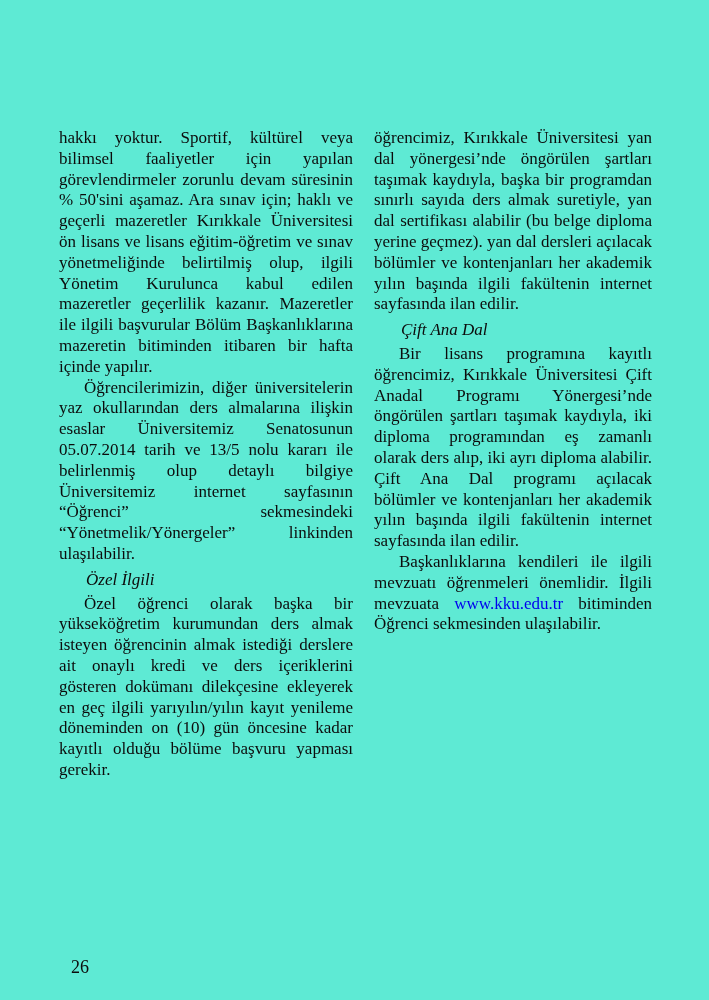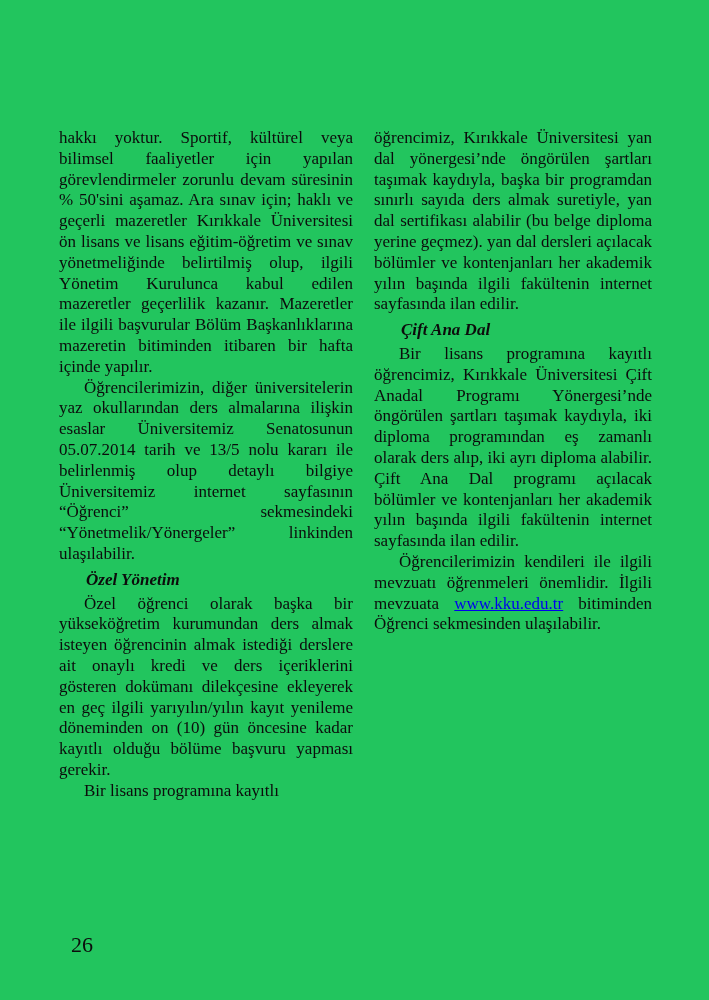--- a/index.html
+++ b/index.html
@@ -4,21 +4,21 @@
 <style>
   html, body {
     margin: 0;
     padding: 0;
     background: #ffffff;
   }
   .page {
     position: relative;
     width: 709px;
     height: 1000px;
-    background: #22c55e;
+    background: #5eead4;
     font-family: "Liberation Serif", "DejaVu Serif", serif;
     color: #0c0c0c;
     overflow: hidden;
   }
   .content {
     position: absolute;
     top: 128px;
     left: 59px;
     right: 57px;
     display: flex;
@@ -34,67 +34,65 @@
     margin: 0;
     text-align: justify;
     text-indent: 25px;
   }
   p.body.cont {
     text-indent: 0;
   }
   h3.heading {
     font-size: 17px;
     line-height: 20.8px;
-    font-weight: bold;
+    font-weight: normal;
     font-style: italic;
     margin: 5px 0 3px 27px;
   }
   a.doc-link {
     color: #0000EE;
-    text-decoration: underline;
     cursor: pointer;
     margin-top: 32px;
   }
   .page-number {
     position: absolute;
     left: 71px;
-    top: 934px;
-    font-size: 22px;
+    top: 956px;
+    font-size: 18px;
     line-height: 22px;
   }
 </style>
 </head>
 <body>
 
 <div class="page">
   <div class="content">
 
     <div class="col col-left">
       <p class="body cont">hakkı yoktur. Sportif, kültürel veya bilimsel faaliyetler için yapılan görevlendirmeler zorunlu devam süresinin % 50'sini aşamaz. Ara sınav için; haklı ve geçerli mazeretler Kırıkkale Üniversitesi ön lisans ve lisans eğitim-öğretim ve sınav yönetmeliğinde belirtilmiş olup, ilgili Yönetim Kurulunca kabul edilen mazeretler geçerlilik kazanır. Mazeretler ile ilgili başvurular Bölüm Başkanlıklarına mazeretin bitiminden itibaren bir hafta içinde yapılır.</p>
 
 
       <p class="body">Öğrencilerimizin, diğer üniversitelerin yaz okullarından ders almalarına ilişkin esaslar Üniversitemiz Senatosunun 05.07.2014 tarih ve 13/5 nolu kararı ile belirlenmiş olup detaylı bilgiye Üniversitemiz internet sayfasının “Öğrenci” sekmesindeki “Yönetmelik/Yönergeler” linkinden ulaşılabilir.</p>
 
-      <h3 class="heading">Özel Yönetim</h3>
+      <h3 class="heading">Özel İlgili</h3>
 
       <p class="body">Özel öğrenci olarak başka bir yükseköğretim kurumundan ders almak isteyen öğrencinin almak istediği derslere ait onaylı kredi ve ders içeriklerini gösteren dokümanı dilekçesine ekleyerek en geç ilgili yarıyılın/yılın kayıt yenileme döneminden on (10) gün öncesine kadar kayıtlı olduğu bölüme başvuru yapması gerekir.</p>
 
 
-      <p class="body">Bir lisans programına kayıtlı</p>
     </div>
 
     <div class="col col-right">
       <p class="body cont">öğrencimiz, Kırıkkale Üniversitesi yan dal yönergesi’nde öngörülen şartları taşımak kaydıyla, başka bir programdan sınırlı sayıda ders almak suretiyle, yan dal sertifikası alabilir (bu belge diploma yerine geçmez). yan dal dersleri açılacak bölümler ve kontenjanları her akademik yılın başında ilgili fakültenin internet sayfasında ilan edilir.</p>
 
       <h3 class="heading">Çift Ana Dal</h3>
 
       <p class="body">Bir lisans programına kayıtlı öğrencimiz, Kırıkkale Üniversitesi Çift Anadal Programı Yönergesi’nde öngörülen şartları taşımak kaydıyla, iki diploma programından eş zamanlı olarak ders alıp, iki ayrı diploma alabilir. Çift Ana Dal programı açılacak bölümler ve kontenjanları her akademik yılın başında ilgili fakültenin internet sayfasında ilan edilir.</p>
 
 
 
 
-      <p class="body"><span>Öğrencilerimizin kendileri ile ilgili mevzuatı öğrenmeleri önemlidir. İlgili mevzuata </span><a class="doc-link">www.kku.edu.tr</a><span> bitiminden Öğrenci sekmesinden ulaşılabilir.</span></p>
+      <p class="body"><span>Başkanlıklarına kendileri ile ilgili mevzuatı öğrenmeleri önemlidir. İlgili mevzuata </span><a class="doc-link">www.kku.edu.tr</a><span> bitiminden Öğrenci sekmesinden ulaşılabilir.</span></p>
     </div>
 
   </div>
 
   <div class="page-number">26</div>
 </div>
 
 </body></html>

